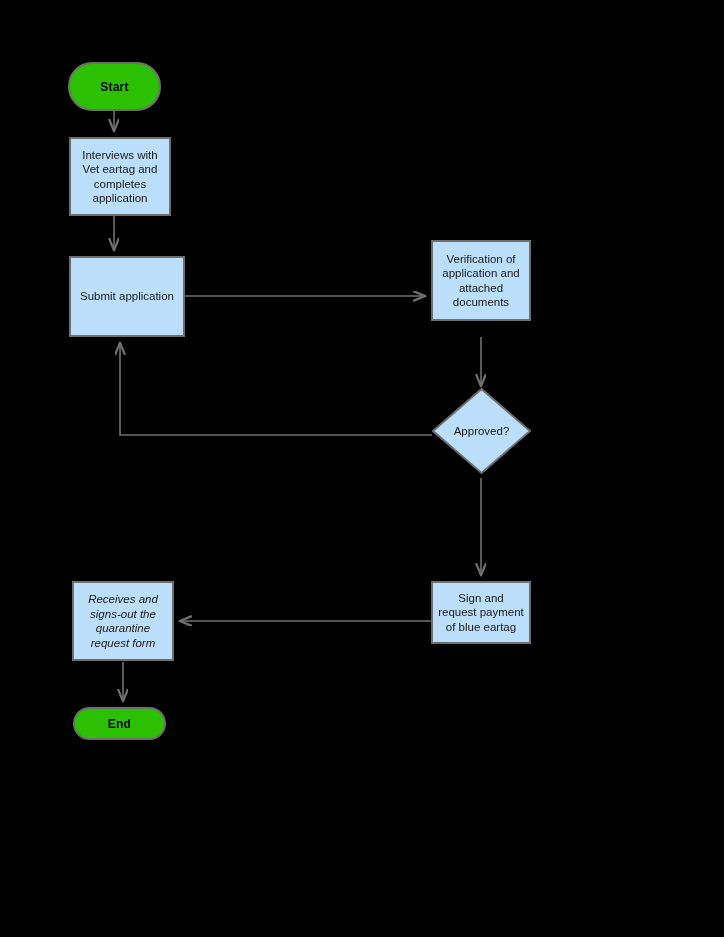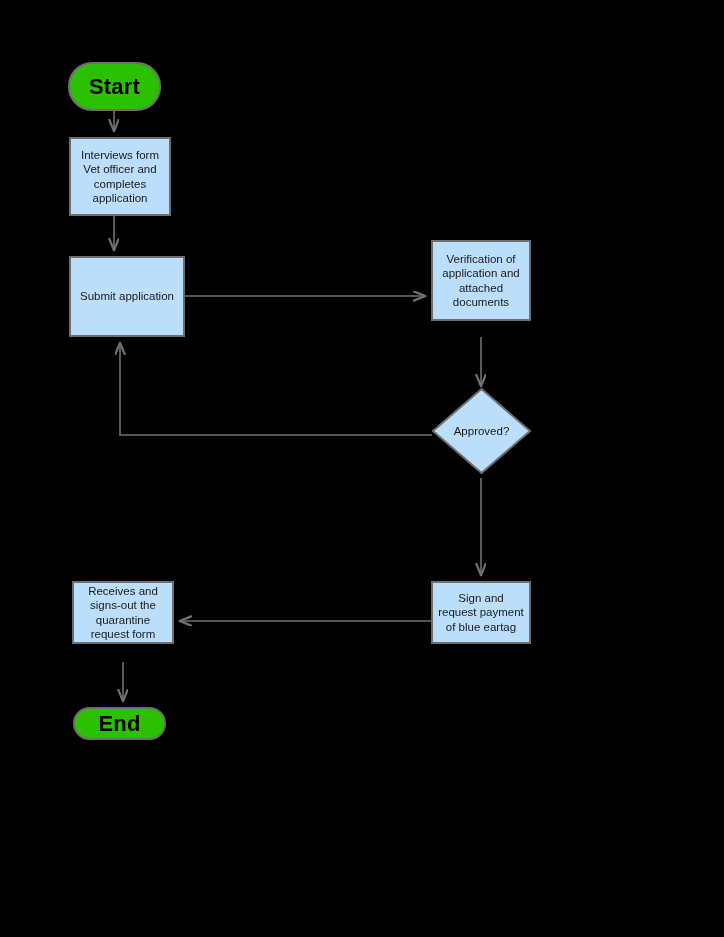--- a/index.html
+++ b/index.html
@@ -29,21 +29,21 @@
     color: #1a1a1a;
     font-size: 11.5px;
     line-height: 14.5px;
     padding: 2px 5px;
   }
   .node-terminator {
     background: #2BC000;
     border: 2px solid #6E6E6E;
     border-radius: 24px;
     color: #000000;
-    font-size: 22px;
+    font-size: 12px;
     font-weight: bold;
     letter-spacing: 0.2px;
   }
   .node-decision {
     color: #1a1a1a;
     font-size: 11.5px;
     line-height: 14.5px;
   }
   .node-decision .diamond-shape {
     position: absolute;
@@ -94,38 +94,38 @@
         <path class="edge-path" d="M 431 621 L 180 621" marker-end="url(#arrowhead)"></path>
         <path class="edge-path" d="M 123 662 L 123 701" marker-end="url(#arrowhead)"></path>
       </g>
   </svg>
 
   <div id="nodes-group">
       <div class="node node-terminator" style="left: 68px; top: 62px; width: 93px; height: 49px;">
         <span class="nodetext">Start</span>
       </div>
       <div class="node node-process" style="left: 69px; top: 137px; width: 102px; height: 79px;">
-        <span class="nodetext">Interviews form Vet officer and completes application</span>
+        <span class="nodetext">Interviews with Vet eartag and completes application</span>
       </div>
       <div class="node node-process" style="left: 69px; top: 256px; width: 116px; height: 81px;">
         <span class="nodetext">Submit application</span>
       </div>
       <div class="node node-process" style="left: 431px; top: 240px; width: 100px; height: 81px;">
         <span class="nodetext">Verification of application and attached documents</span>
       </div>
       <div class="node node-decision" style="left: 432px; top: 388px; width: 99px; height: 86px;">
         <svg class="diamond-shape" viewBox="0 0 99 86">
           <polygon points="49.5,1 98,43 49.5,85 1,43" fill="#BBDEFB" stroke="#6E6E6E" stroke-width="2"></polygon>
         </svg>
         <span class="diamond-label nodetext">Approved?</span>
       </div>
       <div class="node node-process" style="left: 431px; top: 581px; width: 100px; height: 63px;">
         <span class="nodetext">Sign and request payment of blue eartag</span>
       </div>
-      <div class="node node-process" style="left: 72px; top: 581px; width: 102px; height: 63px;">
+      <div class="node node-process" style="left: 72px; top: 581px; width: 102px; height: 80px; font-style: italic;">
         <span class="nodetext">Receives and signs-out the quarantine request form</span>
       </div>
       <div class="node node-terminator" style="left: 73px; top: 707px; width: 93px; height: 33px;">
         <span class="nodetext">End</span>
       </div>
     </div>
 
 </div>
 
 </body></html>

